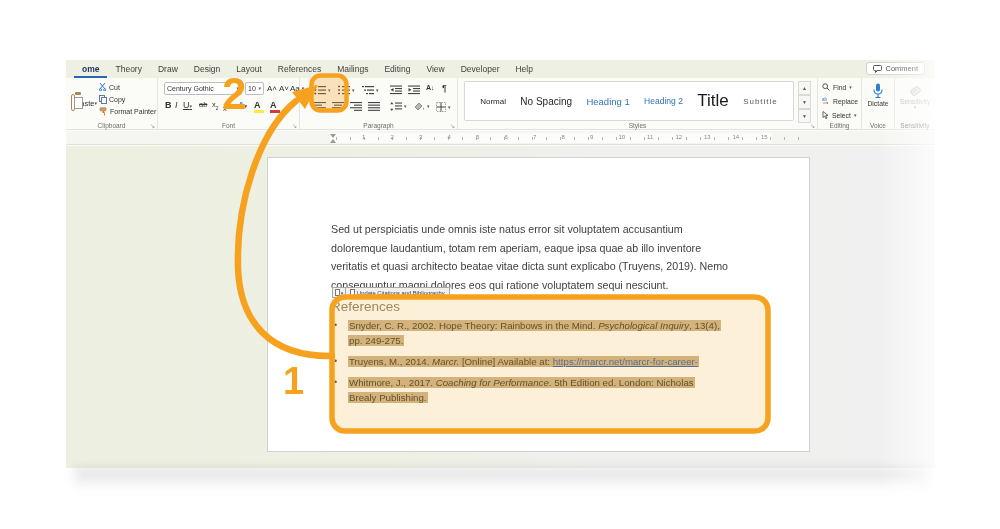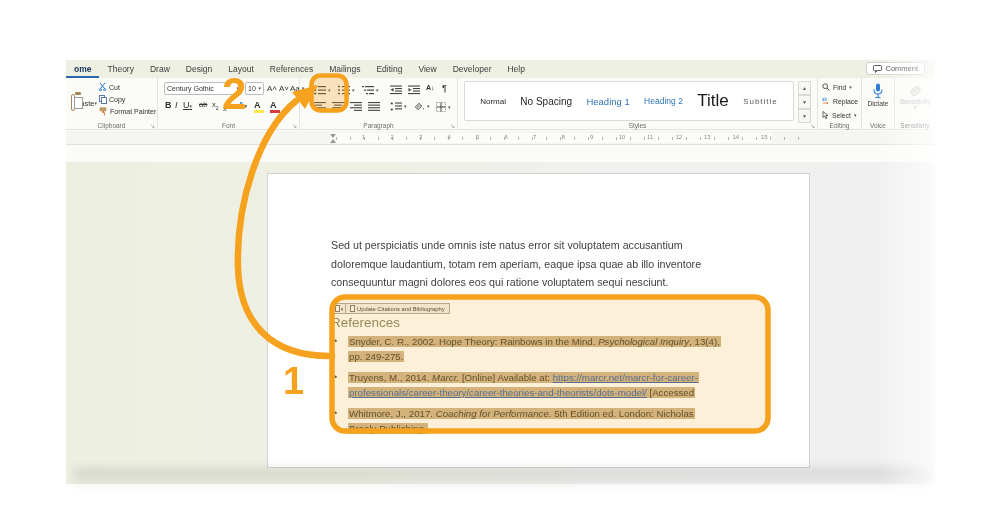--- a/index.html
+++ b/index.html
@@ -63,21 +63,21 @@
   .ruler{position:absolute;left:0;top:71px;width:100%;height:14px;background:#f5f5f2;border-bottom:1px solid #e0e0dc;}
   .ruler-band{position:absolute;left:264px;top:2px;width:442px;height:10px;background:#fcfcfa;}
   .ruler-ticks{position:absolute;left:270px;top:6px;width:470px;height:3px;
     background:repeating-linear-gradient(90deg,#b4b4ae 0 1px,transparent 1px 14px);}
   .rnum{position:absolute;top:3px;font-size:6px;color:#8c8c86;}
   .indent-marker{position:absolute;left:264px;top:3px;width:0;height:0;border-left:3px solid transparent;border-right:3px solid transparent;border-top:4px solid #9a9a94;}
   .indent-marker2{position:absolute;left:264px;top:8px;width:0;height:0;border-left:3px solid transparent;border-right:3px solid transparent;border-bottom:4px solid #9a9a94;}
 
   
   .docarea{position:absolute;left:0;top:86px;width:100%;height:322px;
-    background:linear-gradient(90deg,#edefe1 0%,#eef0e3 35%,#f0f0ee 60%,#f0f0f0 100%);margin-top:16px;}
+    background:linear-gradient(90deg,#edefe1 0%,#eef0e3 35%,#f0f0ee 60%,#f0f0f0 100%);}
   .page{position:absolute;left:201px;top:11px;width:543px;height:295px;background:#fff;border:1px solid #d2d2ce;}
 
   .para{position:absolute;left:63px;top:62px;width:452px;font-size:10.7px;line-height:18.6px;color:#3f3f3f;}
 
   .fieldbar{position:absolute;left:64px;top:129px;display:flex;align-items:stretch;height:11px;z-index:5;}
   .fieldbar .fb-ic{width:14px;background:#f1f1ee;border:1px solid #a9a9a4;font-size:5px;color:#555;display:flex;align-items:center;justify-content:center;gap:1px;}
   .fieldbar .fb-tab{background:#f1f1ee;border:1px solid #a9a9a4;border-left:none;font-size:5.8px;color:#3a3a3a;display:flex;align-items:center;gap:2px;padding:0 4px;white-space:nowrap;}
   .docglyph{display:inline-block;width:5px;height:7px;background:#fff;border:1px solid #7a7a74;}
 
   .refhead{position:absolute;left:63px;top:141px;font-size:13.5px;color:#8b8268;}
@@ -103,21 +103,21 @@
 </style>
 </head>
 <body>
 
 <div id="canvas">
   <div class="win-shadow"></div>
 
   <div id="win">
 
     <div class="tabbar">
-      <div id="tab-list" style="display:flex;">
+      <div id="tab-list" style="display:flex;margin-left:8px;">
           <div class="tab active">ome</div>
           <div class="tab">Theory</div>
           <div class="tab">Draw</div>
           <div class="tab">Design</div>
           <div class="tab">Layout</div>
           <div class="tab">References</div>
           <div class="tab">Mailings</div>
           <div class="tab">Editing</div>
           <div class="tab">View</div>
           <div class="tab">Developer</div>
@@ -414,20 +414,21 @@
         </div>
       <div class="indent-marker"></div>
       <div class="indent-marker2"></div>
     </div>
 
     <div class="docarea">
       <div class="page">
         <div class="para" id="para">
             <div>Sed ut perspiciatis unde omnis iste natus error sit voluptatem accusantium</div>
             <div>doloremque laudantium, totam rem aperiam, eaque ipsa quae ab illo inventore</div>
+            <div>veritatis et quasi architecto beatae vitae dicta sunt explicabo (Truyens, 2019). Nemo</div>
             <div>consequuntur magni dolores eos qui ratione voluptatem sequi nesciunt.</div>
           </div>
 
         <div class="fieldbar">
           <div class="fb-ic">
             <span class="docglyph"></span>
               <span>▾</span>
           </div>
           <div class="fb-tab">
             <span class="docglyph"></span>
@@ -438,21 +439,20 @@
         <div class="refhead">References</div>
         <div class="refs" id="refs">
             <div class="ref">
               <span class="bullet">•</span>
               <div class="line"><span class="hl"><span>Snyder, C. R., 2002. Hope Theory: Rainbows in the Mind. </span><span class="seg-i">Psychological Inquiry</span><span>, 13(4),</span></span></div>
               <div class="line"><span class="hl"><span>pp. 249-275.</span></span></div>
             </div>
             <div class="ref">
               <span class="bullet">•</span>
               <div class="line"><span class="hl"><span>Truyens, M., 2014. </span><span class="seg-i">Marcr.</span><span> [Online] Available at: </span><span class="seg-l">https://marcr.net/marcr-for-career-</span></span></div>
-              <div class="line"><span class="hl"><span class="seg-l">professionals/career-theory/career-theories-and-theorists/dots-model/</span><span> [Accessed</span></span></div>
             </div>
             <div class="ref">
               <span class="bullet">•</span>
               <div class="line"><span class="hl"><span>Whitmore, J., 2017. </span><span class="seg-i">Coaching for Performance</span><span>. 5th Edition ed. London: Nicholas</span></span></div>
               <div class="line"><span class="hl"><span>Brealy Publishing.</span></span></div>
             </div>
           </div>
       </div>
     </div>
   </div>

